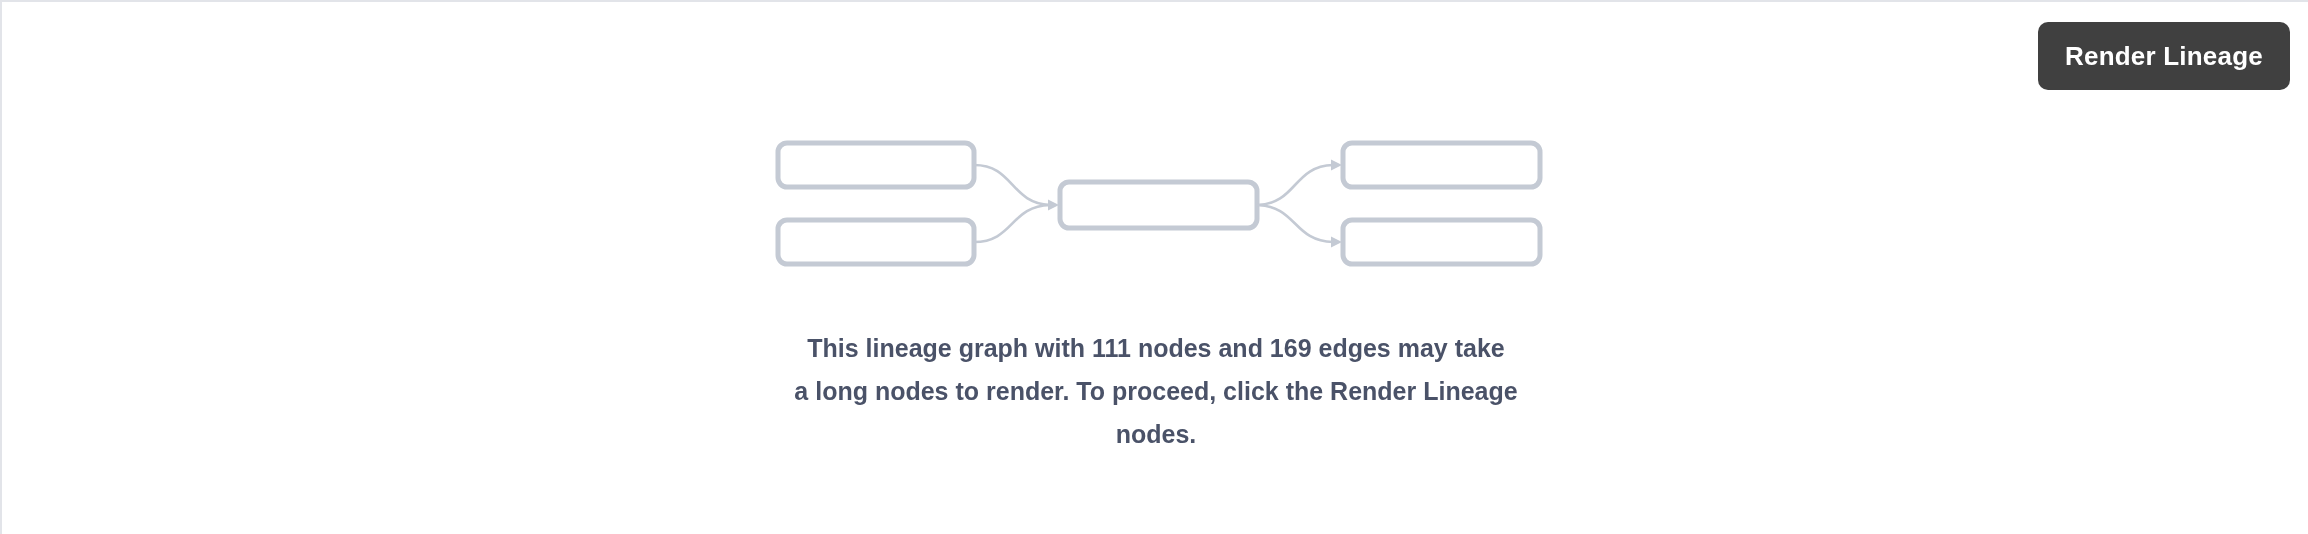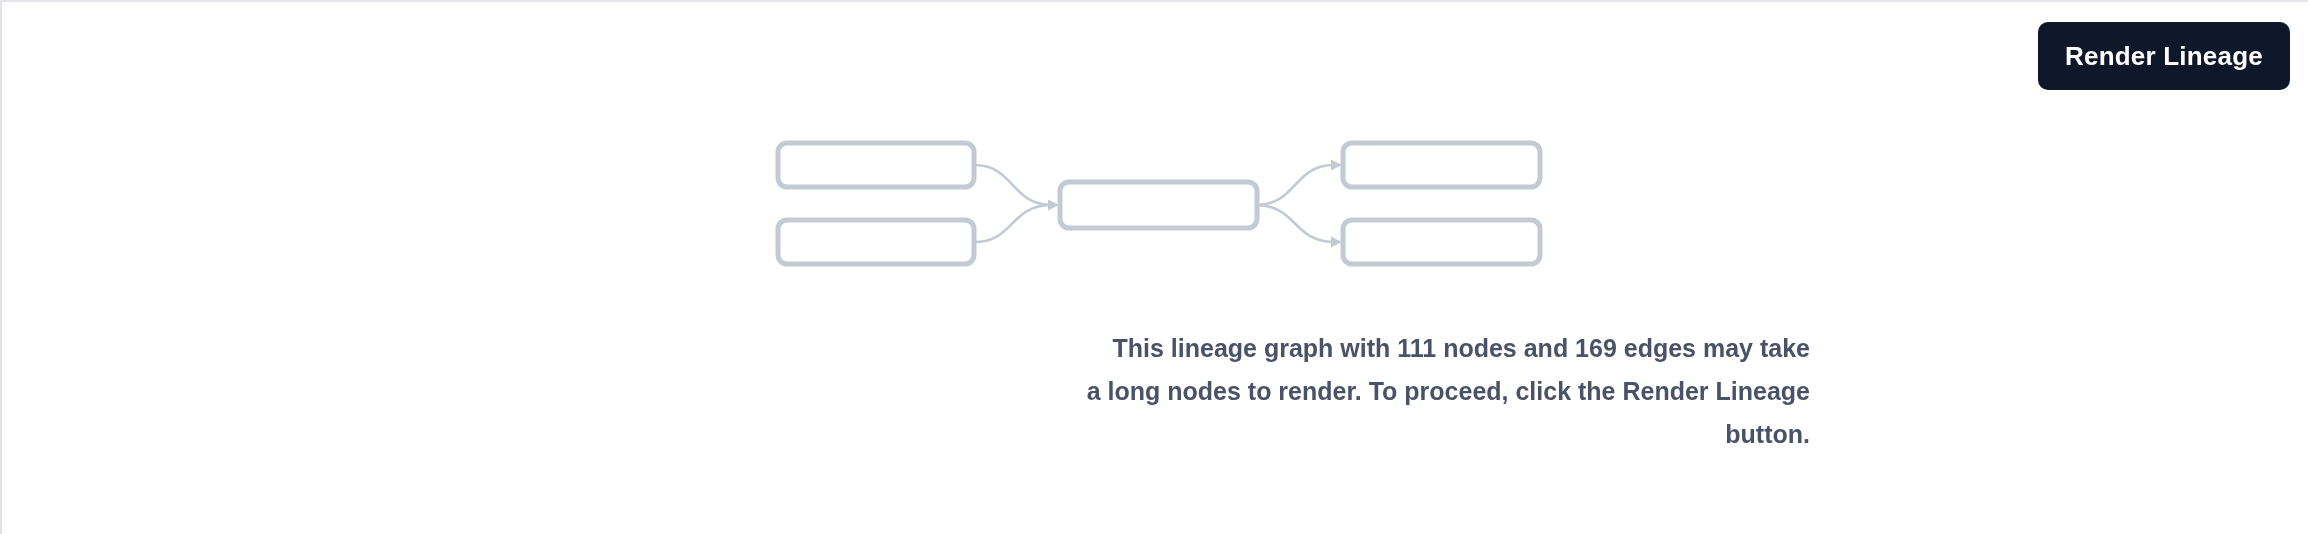--- a/index.html
+++ b/index.html
@@ -26,21 +26,21 @@
 
   
   .render-lineage-button {
     position: absolute;
     left: 2036px;
     top: 20px;
     width: 252px;
     height: 68px;
     border: none;
     border-radius: 10px;
-    background: #0f172a;
+    background: #404040;
     color: #ffffff;
     font-family: "Liberation Sans", sans-serif;
     font-size: 26px;
     font-weight: bold;
     letter-spacing: 0.2px;
     line-height: 68px;
     text-align: center;
     padding: 0;
     cursor: pointer;
     white-space: nowrap;
@@ -76,21 +76,21 @@
   .edge-arrow {
     fill: #c4cad4;
   }
 
   
   .lineage-warning {
     position: absolute;
     left: 500px;
     top: 325px;
     width: 1308px;
-    text-align: right;
+    text-align: center;
     color: #4a5268;
     font-family: "Liberation Sans", sans-serif;
     font-size: 25px;
     font-weight: bold;
     line-height: 43px;
   }
   .lineage-warning .warn-line {
     display: block;
   }
 </style>
@@ -123,16 +123,16 @@
       <polygon class="edge-arrow" points="569,32.5 580,38 569,43.5"></polygon>
 
       <path class="edge-path" d="M 495 78 C 535 79, 531 114, 571 115"></path>
       <polygon class="edge-arrow" points="569,109.5 580,115 569,120.5"></polygon>
     </svg>
   </div>
 
   <div class="lineage-warning">
     <span class="warn-line">This lineage graph with 111 nodes and 169 edges may take</span>
     <span class="warn-line">a long nodes to render. To proceed, click the Render Lineage</span>
-    <span class="warn-line">button.</span>
+    <span class="warn-line">nodes.</span>
   </div>
 
 </div>
 
 </body></html>

